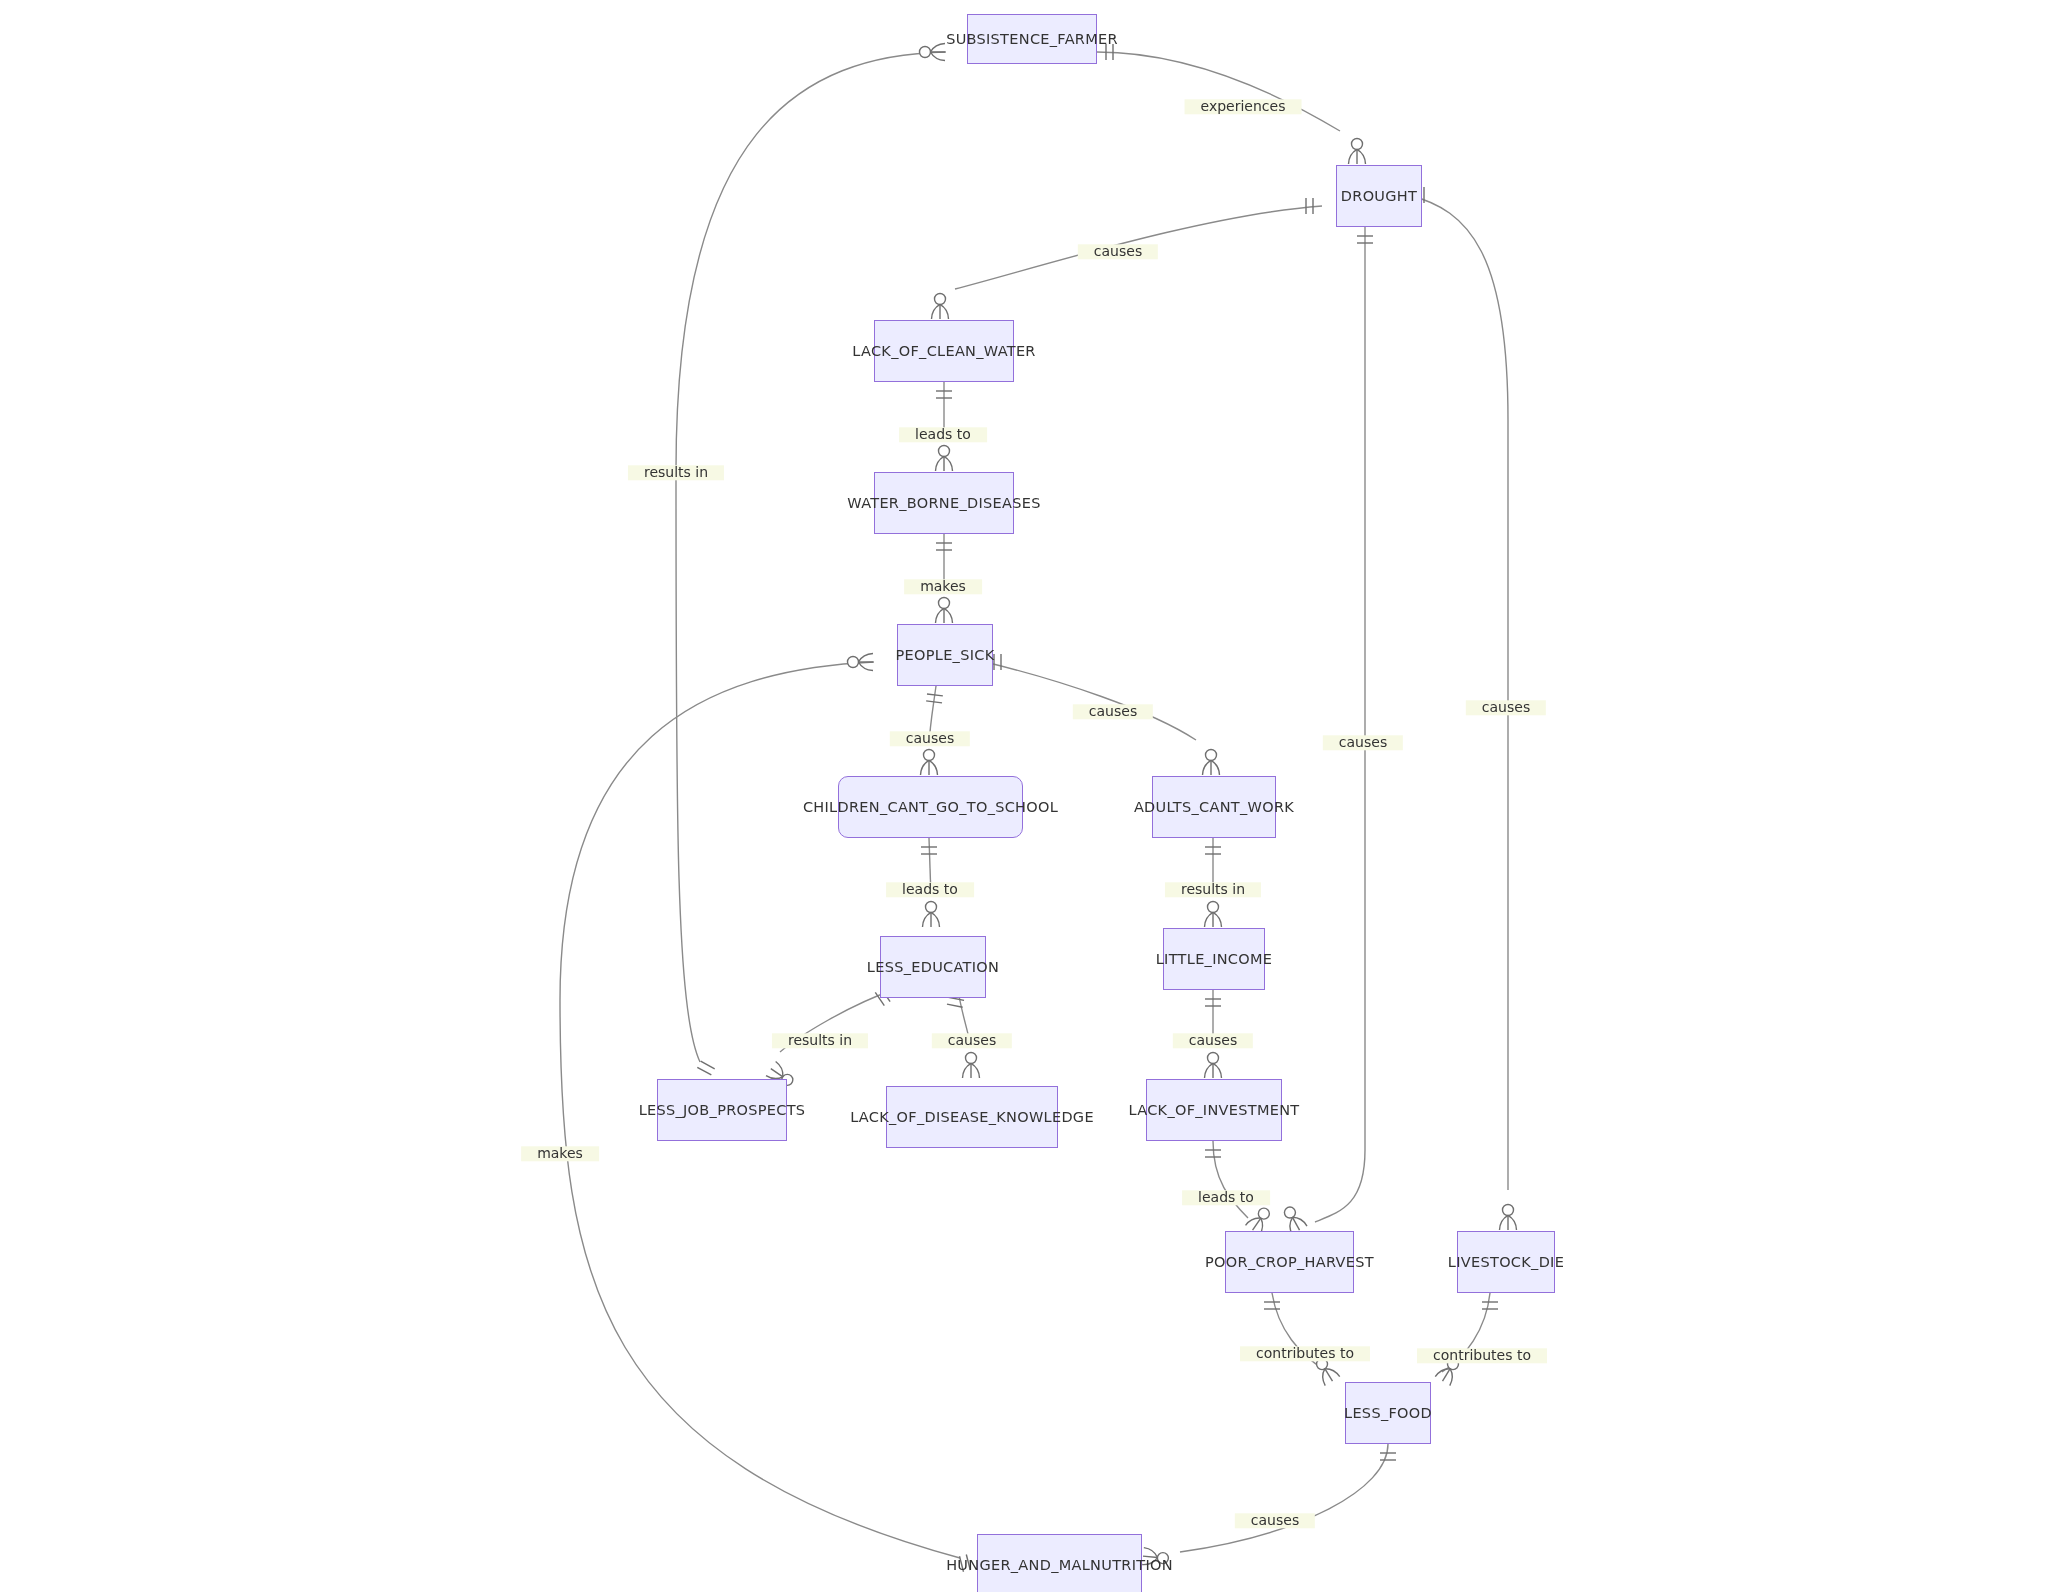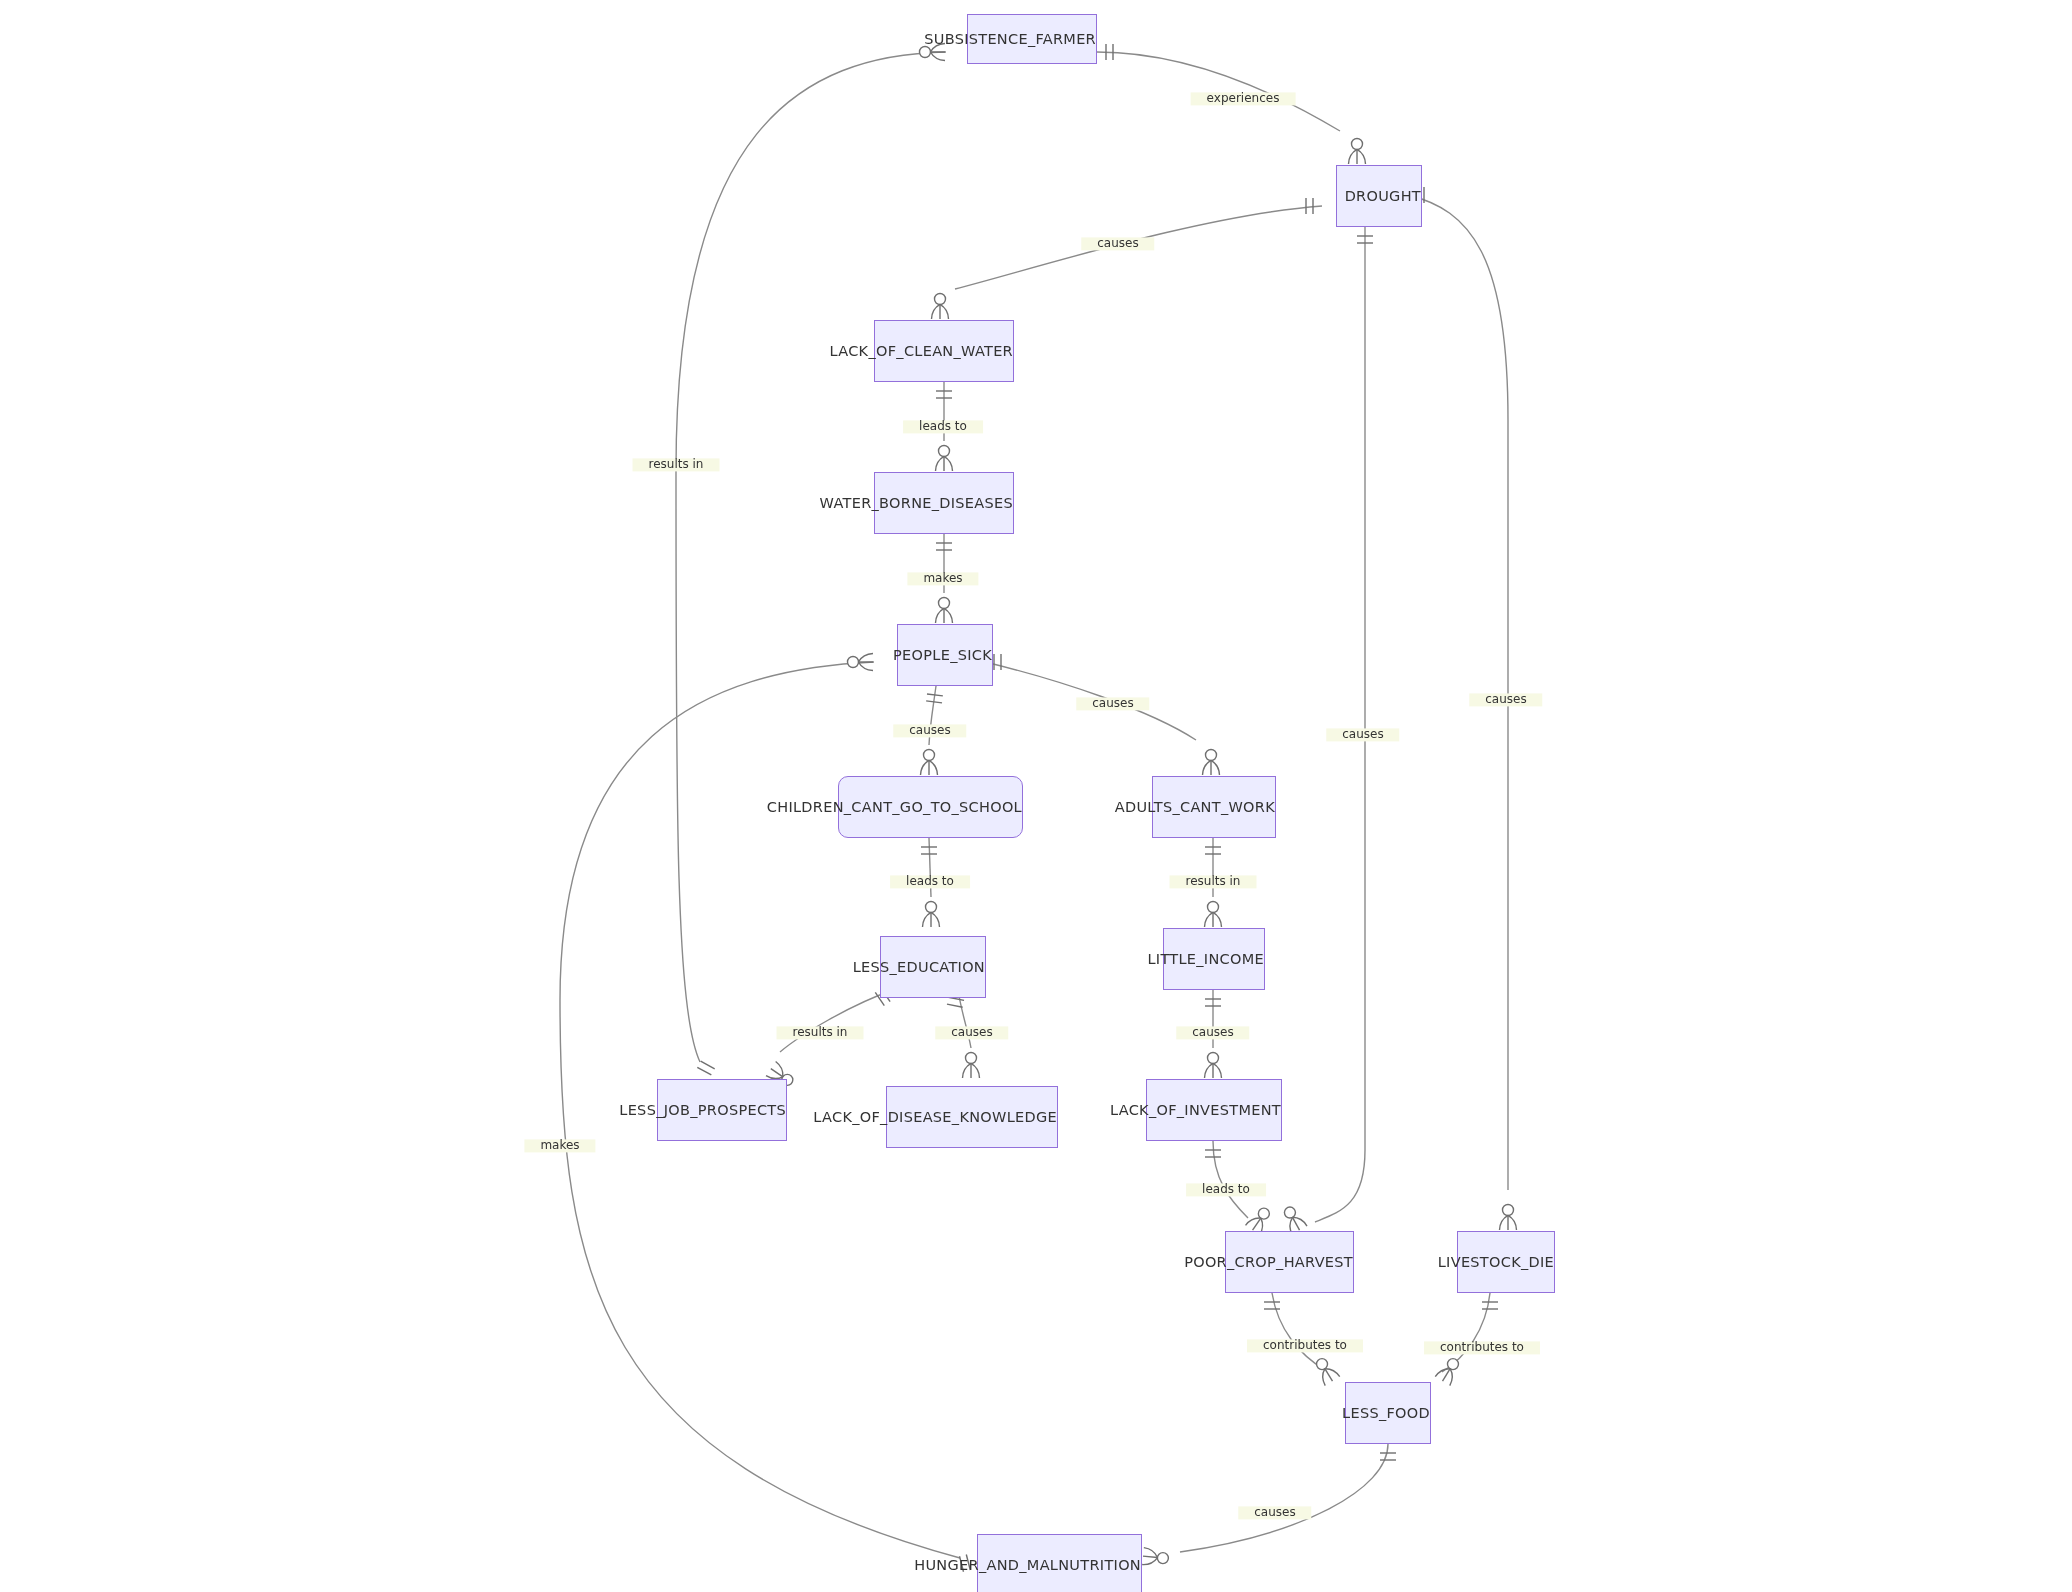--- a/index.html
+++ b/index.html
@@ -6,38 +6,39 @@
   body{
     font-family:"DejaVu Sans","Liberation Sans",sans-serif;
     width:2072px;height:1592px;overflow:hidden;position:relative;
   }
   #canvas{position:absolute;left:0;top:0;width:2072px;height:1592px;}
   .er-box{
     position:absolute;
     background:#ececff;
     border:1.6px solid #9370db;
     box-sizing:border-box;
-    display:flex;align-items:center;justify-content:flex-end;
+    display:flex;align-items:center;justify-content:center;
   }
   .er-box span{
     font-size:14.5px;
     color:#333333;
     letter-spacing:.3px;
     white-space:nowrap;
     pointer-events:none;
   }
   .edge-label{
     position:absolute;
-    font-size:12px;
+    font-size:14px;
     color:#333333;
     background:#f7f9e4;
     padding:0 16px;
     white-space:nowrap;
     transform:translate(-50%,-50%);
     line-height:1.1;
+    margin-top:8px;
   }
   svg{position:absolute;left:0;top:0;width:2072px;height:1592px;overflow:visible;}
   .lnk{fill:none;stroke:#8a8a8a;stroke-width:1.4px;}
   .mark{fill:none;stroke:#6f6f6f;stroke-width:1.4px;}
   .markc{fill:#ffffff;stroke:#6f6f6f;stroke-width:1.4px;}
 </style>
 </head>
 <body>
 
 <div id="canvas">

